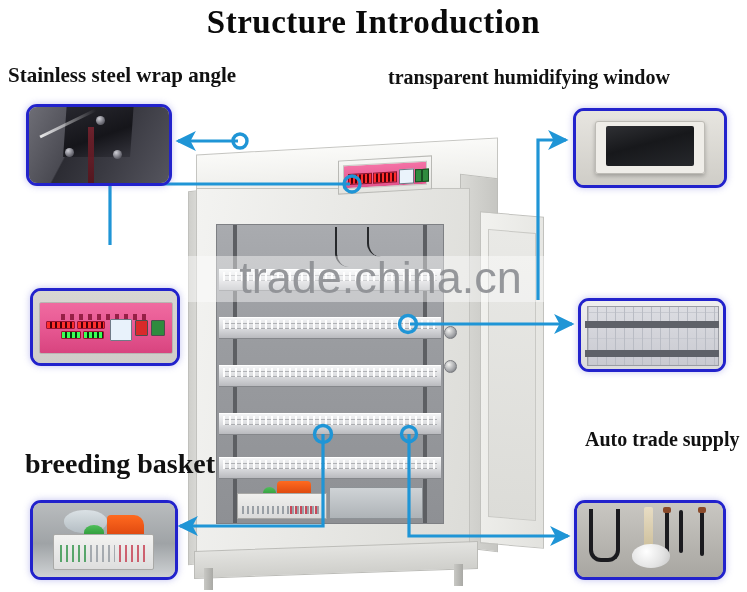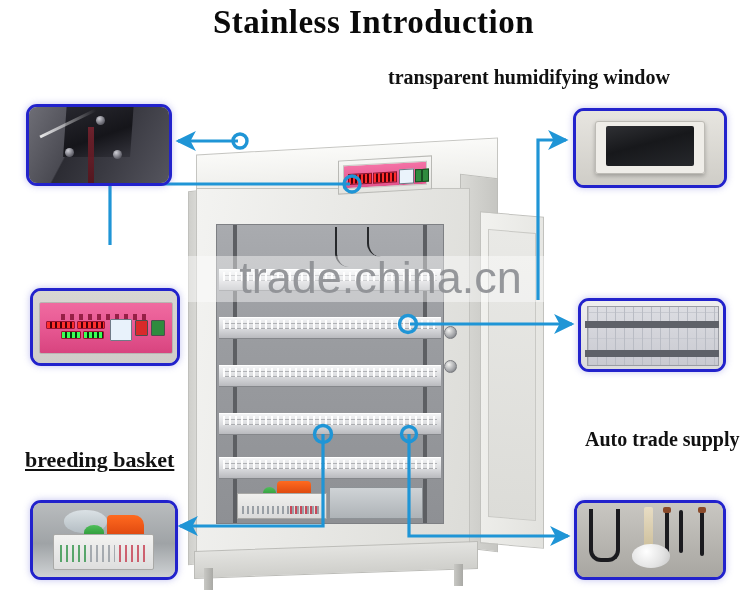--- a/index.html
+++ b/index.html
@@ -11,21 +11,21 @@
   .title{position:absolute;left:0;top:4px;width:747px;text-align:center;
          font-family:"Liberation Serif",serif;font-weight:bold;
          font-size:33px;color:#0a0a0a;letter-spacing:0.5px;}
 
   
   .lbl{position:absolute;font-family:"Liberation Serif",serif;font-weight:bold;
        color:#111;white-space:nowrap;line-height:1.12;}
   .lbl-ss{left:8px;top:64px;font-size:21px;}
   .lbl-tw{left:388px;top:66px;font-size:20px;}
   .lbl-mc{left:18px;top:228px;font-size:22px;}
-  .lbl-bb{left:25px;top:448px;font-size:22px;text-decoration:underline;}
+  .lbl-bb{left:25px;top:448px;font-size:28px;}
   .lbl-ht{left:585px;top:428px;font-size:20px;text-align:left;}
   .lbl-ht span{display:block;}
 
   
   .frame{position:absolute;border:3px solid #2222cc;border-radius:11px;
          overflow:hidden;background:#cfcfcf;box-shadow:0 0 7px rgba(120,120,220,.45);}
   .frame .ph{position:absolute;left:0;top:0;right:0;bottom:0;}
 
   
   .ph-steel{background:
@@ -165,21 +165,21 @@
      letter-spacing:0px;line-height:56px;opacity:.92;}
 
   
   #links{position:absolute;left:0;top:0;width:747px;height:592px;}
 </style>
 </head>
 <body>
 
 <div id="stage">
 
-  <div class="title">Stainless Introduction</div>
+  <div class="title">Structure Introduction</div>
 
   <div id="product">
 
     <div class="cab-top"></div>
     <div class="cab-side"></div>
     <div class="cab-leftpanel"></div>
     <div class="cab-body"></div>
 
     <div class="panel">
       <div class="panel-face">
@@ -261,20 +261,21 @@
     </g>
     <g fill="none" stroke="#1f95d6" stroke-width="3.4">
       <circle cx="240" cy="141" r="7"></circle>
       <circle cx="352" cy="184" r="8"></circle>
       <circle cx="408" cy="324" r="8.5"></circle>
       <circle cx="323" cy="434" r="8.5"></circle>
       <circle cx="409" cy="434" r="7.5"></circle>
     </g>
   </svg>
 
+  <div class="lbl lbl-ss">Stainless steel wrap angle</div>
   <div class="lbl lbl-tw">transparent humidifying window</div>
   <div class="lbl lbl-bb">breeding basket</div>
   <div class="lbl lbl-ht">
     <span>Auto trade supply</span>
   </div>
 
   <div class="frame" style="left:26px;top:104px;width:140px;height:76px;">
     <div class="ph ph-steel">
       <div class="steel-glint" style="left:6%;top:20%;width:44%;"></div>
       <div class="steel-bolt" style="left:48%;top:12%;"></div>

